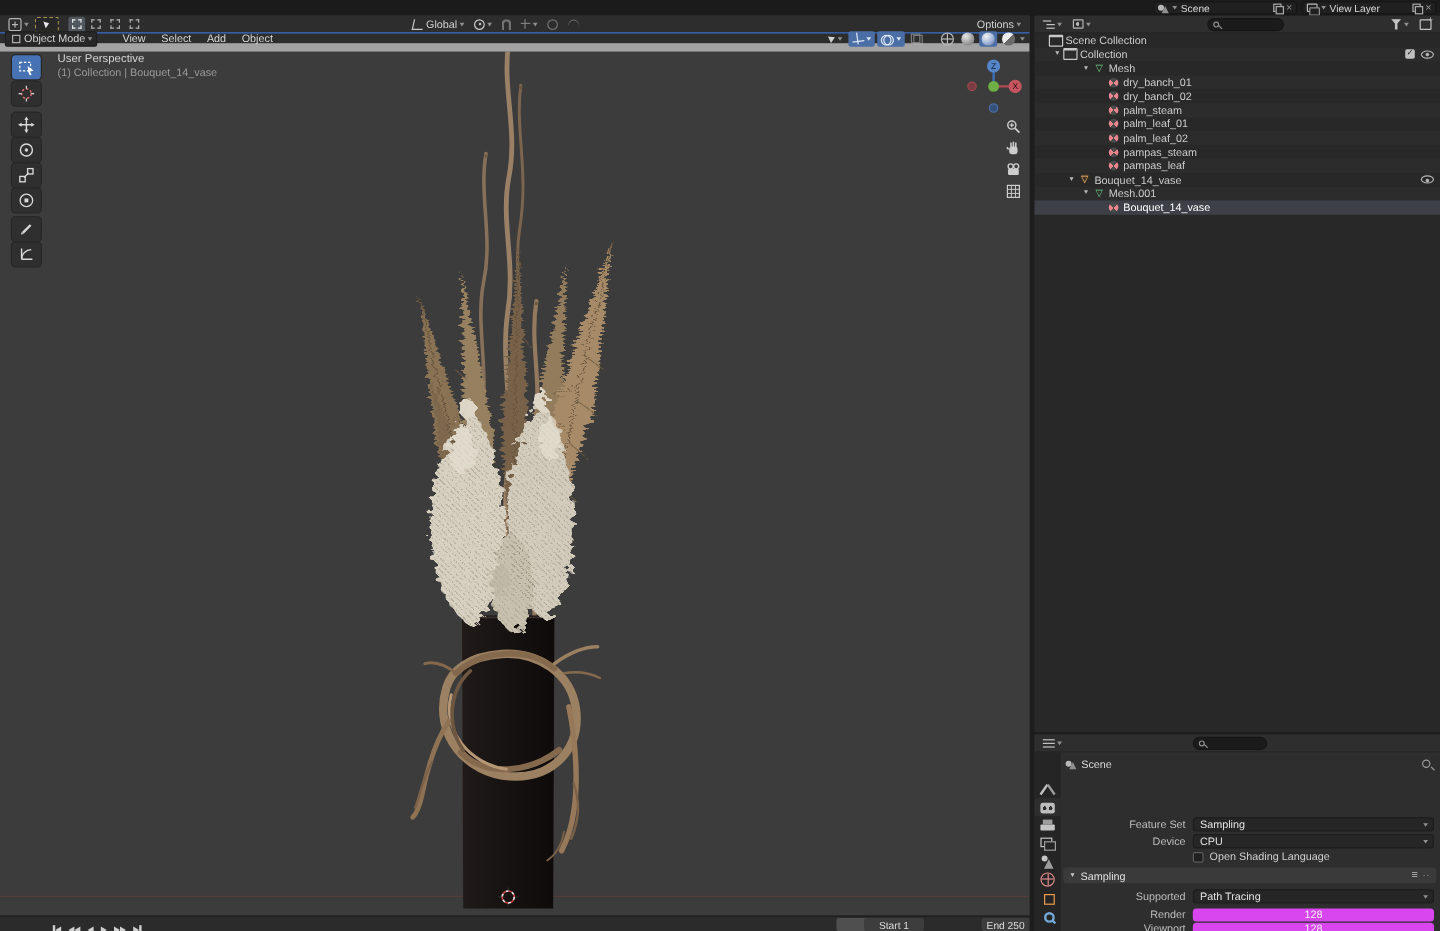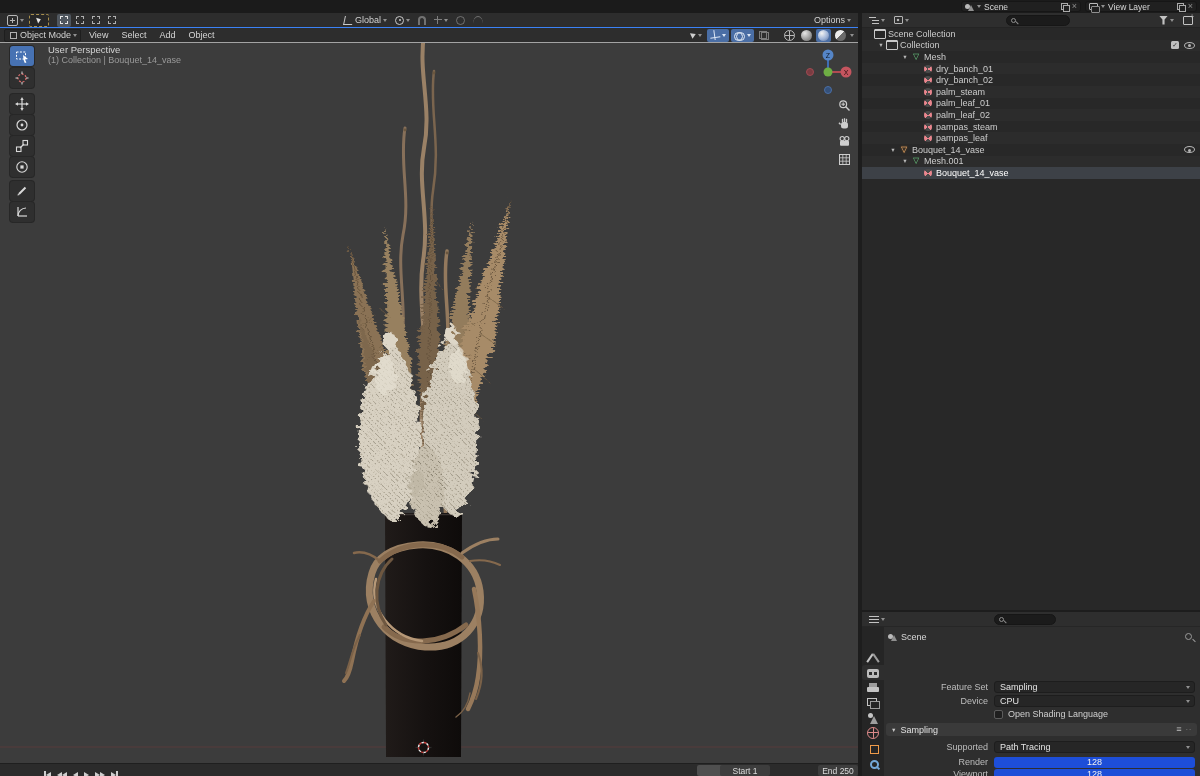--- a/index.html
+++ b/index.html
@@ -20,24 +20,24 @@
   .copy-ic{width:8px;height:8px;position:relative;}
   .copy-ic::before{content:"";position:absolute;left:0;top:0;width:5px;height:5px;border:1px solid #aaa;}
   .copy-ic::after{content:"";position:absolute;left:2px;top:2px;width:5px;height:5px;border:1px solid #aaa;background:#202020;}
   .x-ic{color:#8e8e8e;font-size:9px;line-height:9px;}
   .dd{width:0;height:0;border-left:2.5px solid transparent;border-right:2.5px solid transparent;border-top:3.5px solid #909090;display:inline-block;}
 
   
   .viewport{position:absolute;left:0;top:13px;width:858px;height:750px;background:#3c3c3c;overflow:hidden;}
   .vp-h{position:absolute;left:0;width:100%;height:15px;background:#2d2d2d;display:flex;align-items:center;padding:0 4px;gap:2px;}
   .vp-h1{top:0;border-bottom:1px solid #3b82f6;}
-  .vp-h2{top:15px;border-bottom:1px solid #a3a3a3;}
+  .vp-h2{top:15px;border-bottom:7px solid #a3a3a3;}
   .hbtn{display:inline-flex;align-items:center;gap:2px;height:13px;padding:0 3px;border-radius:2px;color:#d2d2d2;}
   .spacer{flex:1;}
-  .menus{display:flex;align-items:flex-start;gap:1px;}
+  .menus{display:flex;align-items:flex-start;gap:1px;margin-left:13px;}
   .menu{padding:0 6px;height:13px;line-height:13px;border-radius:2px;color:#d6d6d6;}
   .mode-btn{background:#282828;border:1px solid #1e1e1e;}
   .ed-ic{width:11px;height:11px;border:1px solid #b6b6b6;border-radius:2px;position:relative;}
   .ed-ic::after{content:"";position:absolute;left:2px;top:2px;right:2px;bottom:2px;background:
     linear-gradient(#b6b6b6,#b6b6b6) 50% 0/1px 100% no-repeat,
     linear-gradient(#b6b6b6,#b6b6b6) 0 50%/100% 1px no-repeat;}
   .tweak-btn{width:20px;height:13px;border:1px dashed #a8904e;border-radius:2px;display:flex;align-items:center;justify-content:center;background:#262626;}
   .cursor-glyph{width:0;height:0;border-left:4px solid #e8e8e8;border-top:3px solid transparent;border-bottom:3px solid transparent;transform:rotate(-20deg);}
   .selmode{width:14px;height:13px;border-radius:2px;display:flex;align-items:center;justify-content:center;}
   .selmode .sq{width:8px;height:8px;border:1px dashed #b0b0b0;}
@@ -164,21 +164,21 @@
   .ti.modifier{border:2px solid #74a8d8;border-radius:50%;width:9px;height:9px;top:1px;left:1px;}
   .ti.modifier::after{content:"";position:absolute;right:-3px;bottom:-2px;width:4px;height:2px;background:#74a8d8;transform:rotate(45deg);}
   .pr-content{position:absolute;left:22px;top:15px;right:0;bottom:0;}
   .crumb{position:absolute;left:4px;top:5px;display:flex;align-items:center;gap:4px;color:#d8d8d8;}
   .pin{position:absolute;right:8px;top:6px;width:7px;height:7px;border:1px solid #9a9a9a;border-radius:50%;}
   .pin::after{content:"";position:absolute;left:6px;top:6px;width:4px;height:1px;background:#9a9a9a;transform:rotate(45deg);}
   .pr-row{position:absolute;left:0;right:5px;height:12px;display:flex;align-items:center;}
   .pr-label{width:110px;text-align:right;padding-right:6px;color:#bdbdbd;flex:none;}
   .dropdown{flex:1;height:12px;background:#262626;border:1px solid #1d1d1d;border-radius:3px;color:#e3e3e3;display:flex;align-items:center;padding:0 5px;position:relative;}
   .dropdown .dd{position:absolute;right:4px;}
-  .slider{flex:1;height:11px;background:#1d4ed8;border-radius:3px;color:#f0f0f0;display:flex;align-items:center;justify-content:center;}
+  .slider{flex:1;height:11px;background:#d946ef;border-radius:3px;color:#f0f0f0;display:flex;align-items:center;justify-content:center;}
   .cbx{width:9px;height:9px;background:#1f1f1f;border:1px solid #5c5c5c;border-radius:2px;flex:none;}
   .cbx-lbl{padding-left:5px;color:#cfcfcf;text-align:center;}
   .panel-hdr{position:absolute;left:2px;right:3px;height:13px;background:#3a3a3a;border-radius:3px;display:flex;align-items:center;padding:0 5px;gap:4px;color:#e0e0e0;}
   .panel-hdr .tri{font-size:5.5px;color:#c9c9c9;}
   .preset-ic{margin-left:auto;color:#c0c0c0;font-size:9px;line-height:9px;}
   .dots-ic{color:#8f8f8f;font-size:8px;letter-spacing:1px;}
 </style>
 </head>
 <body>
 

